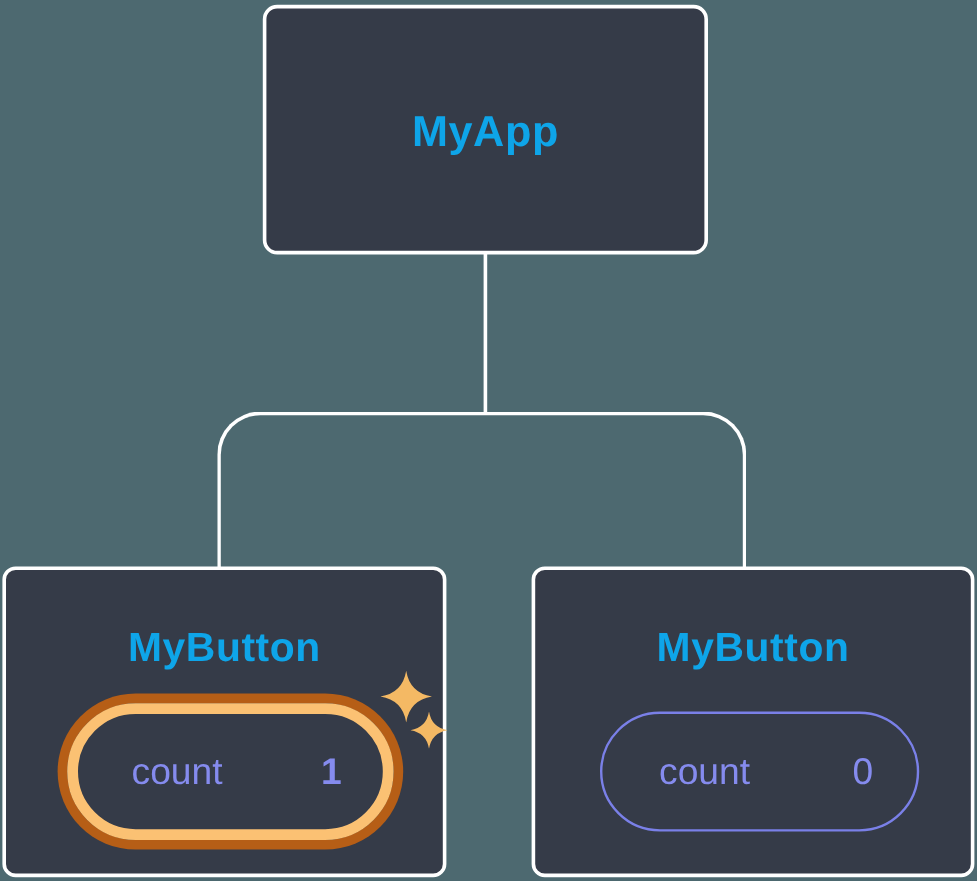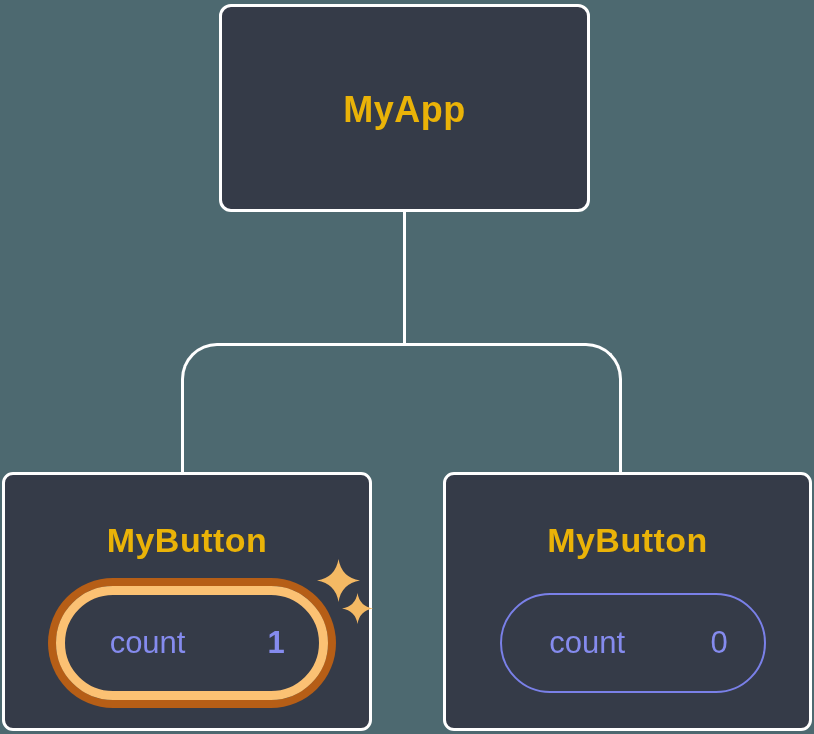--- a/index.html
+++ b/index.html
@@ -24,21 +24,21 @@
   }
   .node-root  { left: 219px; top: 4px;   width: 371px; height: 208px; }
   .node-child { border-radius: 11px; }
   .node-left  { left: 2px;   top: 472px; width: 370px; height: 259px; }
   .node-right { left: 443px; top: 472px; width: 369px; height: 259px; }
 
   .node-title {
     position: absolute;
     left: 0; right: 0;
     text-align: center;
-    color: #eab308;
+    color: #0ea5e9;
     font-weight: 700;
     font-size: 34px;
     line-height: 42px;
     letter-spacing: 0.5px;
   }
   .node-root .node-title  { top: 82px; font-size: 36px; }
   .node-child .node-title { top: 44px; }
 
   
   .stem {

